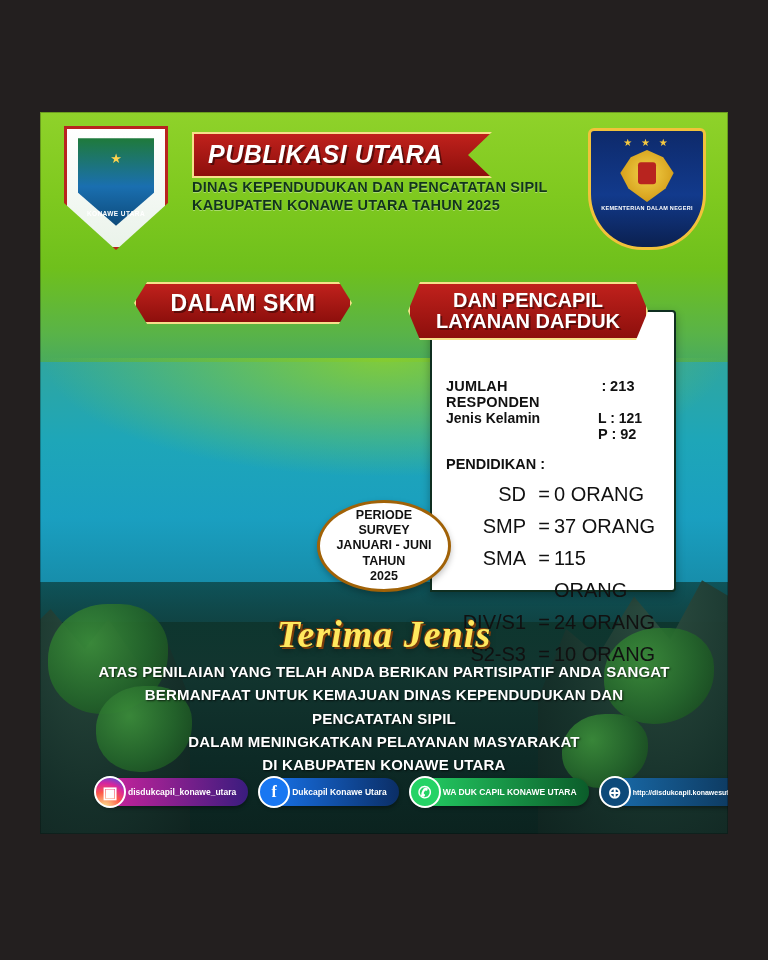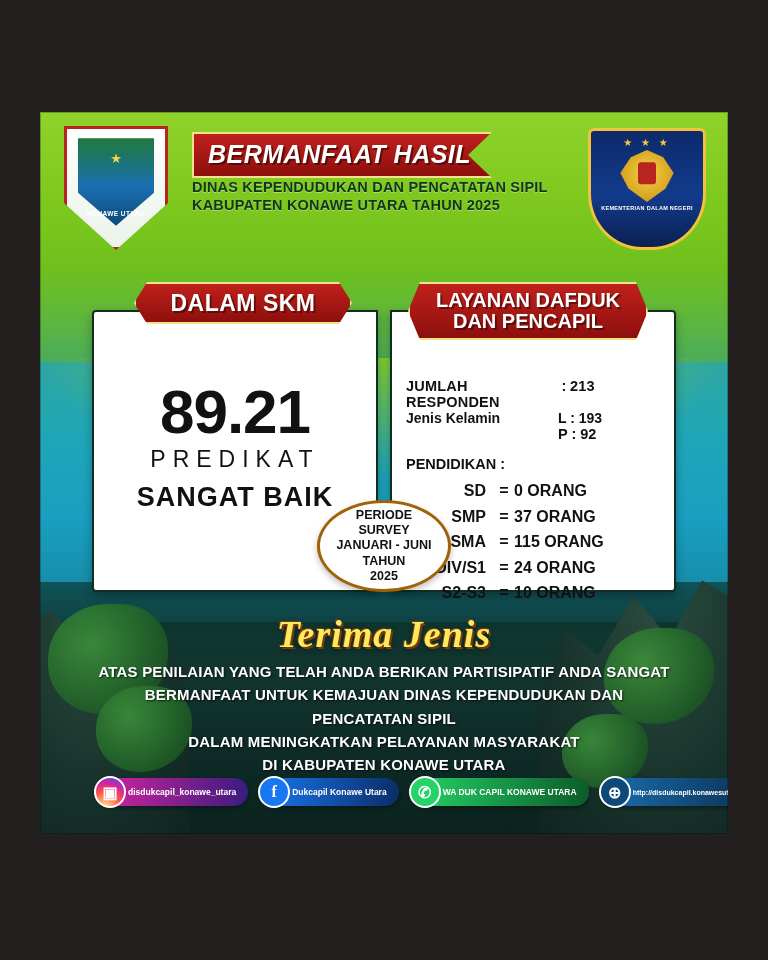--- a/index.html
+++ b/index.html
@@ -145,21 +145,21 @@
 
   
   .panels { position:absolute; left:52px; top:170px; width:584px; height:330px; }
   .panel {
     position:absolute; top:28px; height:282px;
     background:#ffffff;
     border:2px solid #0f2e20;
     box-shadow:0 4px 10px rgba(0,0,0,.3);
   }
   .panel.left { left:0; width:286px; border-radius:4px 0 0 4px; }
-  .panel.right { right:0; width:286px; border-radius:0 4px 4px 0; }
+  .panel.right { right:0; width:246px; border-radius:0 4px 4px 0; }
 
   .panel-head {
     position:absolute; top:0; height:42px;
     background: linear-gradient(180deg,#c0211c 0%, #8d0f0c 100%);
     border:2px solid #f7e08a;
     display:flex; align-items:center; justify-content:center;
     color:#fff; font-weight:900; text-shadow:2px 2px 0 rgba(0,0,0,.4);
     z-index:5;
   }
   .panel-head.left { left:42px; width:218px; font-size:23px; letter-spacing:.5px;
@@ -193,21 +193,21 @@
   .resp-row { display:flex; font-size:14.5px; font-weight:bold; letter-spacing:.2px; }
   .resp-row .lab { width:152px; }
   .resp-row .sep { width:12px; text-align:center; }
   .resp-row .val { flex:1; }
   .gender-row { display:flex; font-size:14px; font-weight:bold; }
   .gender-row .lab { width:152px; }
   .gender-row .gcol { flex:1; }
   .gender-sub { margin-left:152px; font-size:14.5px; font-weight:bold; }
   .edu-title { margin-top:14px; font-size:14.5px; font-weight:bold; }
   .edu-table { margin-top:6px; }
-  .edu-row { display:flex; font-size:16px; font-weight:bold; line-height:1.6; }
+  .edu-row { display:flex; font-size:20px; font-weight:normal; line-height:1.6; }
   .edu-row .e-lab { width:88px; text-align:right; padding-right:8px; }
   .edu-row .e-eq { width:20px; text-align:center; }
   .edu-row .e-val { flex:1; }
 
   
   .thanks {
     position:absolute; left:0; right:0; top:500px; text-align:center;
     font-family: "Liberation Serif", serif;
     font-style:italic; font-weight:bold; font-size:38px;
     color:#ffe95e;
@@ -274,53 +274,48 @@
           <div class="shield-band-top">KABUPATEN</div>
           <div class="shield-inner">
             <div class="shield-star">★</div>
           </div>
           <div class="shield-band-bot">KONAWE UTARA</div>
         </div>
       </div>
 
       <div class="title-block">
         <div class="ribbon one">
-          <h1>BERMANFAAT HASIL</h1>
+          <h1>PUBLIKASI UTARA</h1>
         </div>
         <div class="subtitle">
           <div>DINAS KEPENDUDUKAN DAN PENCATATAN SIPIL</div>
           <div>KABUPATEN KONAWE UTARA TAHUN 2025</div>
         </div>
       </div>
 
       <div class="crest-right">
         <div class="kemendagri-stars">★ ★ ★</div>
         <div class="garuda"></div>
         <div class="kemendagri-label">KEMENTERIAN DALAM NEGERI</div>
       </div>
     </div>
 
     <div class="panels">
 
-      <div class="panel left">
-        <div class="skm-value">89.21</div>
-        <div class="skm-predikat">PREDIKAT</div>
-        <div class="skm-grade">SANGAT BAIK</div>
-      </div>
 
       <div class="panel right">
         <div class="right-body">
           <div class="resp-row">
             <div class="lab">JUMLAH RESPONDEN</div>
             <div class="sep">:</div>
             <div class="val">213</div>
           </div>
           <div class="gender-row">
             <div class="lab">Jenis Kelamin</div>
-            <div class="gcol">L : 193</div>
+            <div class="gcol">L : 121</div>
           </div>
           <div class="gender-sub">P : 92</div>
 
           <div class="edu-title">PENDIDIKAN :</div>
           <div class="edu-table">
             <div class="edu-row">
               <div class="e-lab">SD</div>
               <div class="e-eq">=</div>
               <div class="e-val">0 ORANG</div>
             </div>
@@ -343,22 +338,22 @@
               <div class="e-lab">S2-S3</div>
               <div class="e-eq">=</div>
               <div class="e-val">10 ORANG</div>
             </div>
           </div>
         </div>
       </div>
 
       <div class="panel-head left">DALAM SKM</div>
       <div class="panel-head right">
+        <span>DAN PENCAPIL</span>
         <span>LAYANAN DAFDUK</span>
-        <span>DAN PENCAPIL</span>
       </div>
 
       <div class="period-badge">
         <span>PERIODE</span>
         <span>SURVEY</span>
         <span>JANUARI - JUNI</span>
         <span>TAHUN</span>
         <span>2025</span>
       </div>
     </div>

